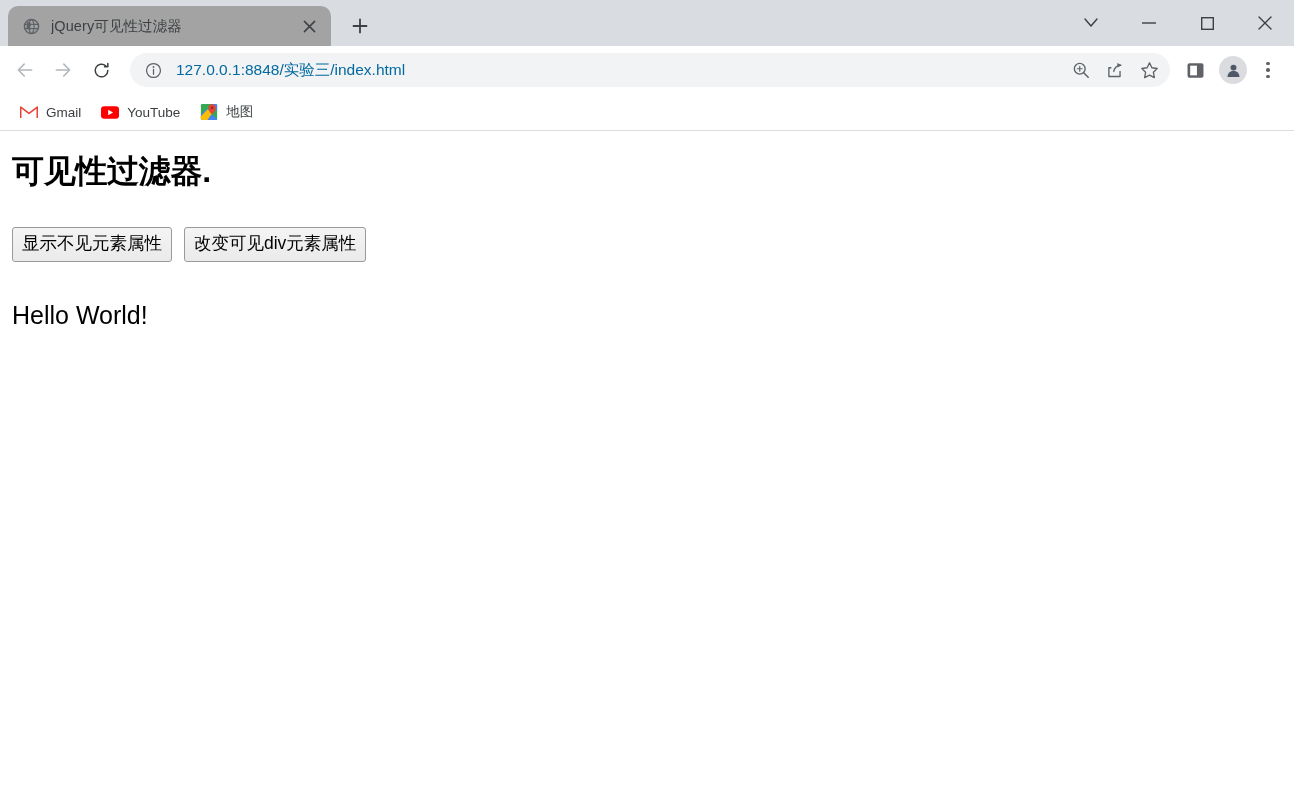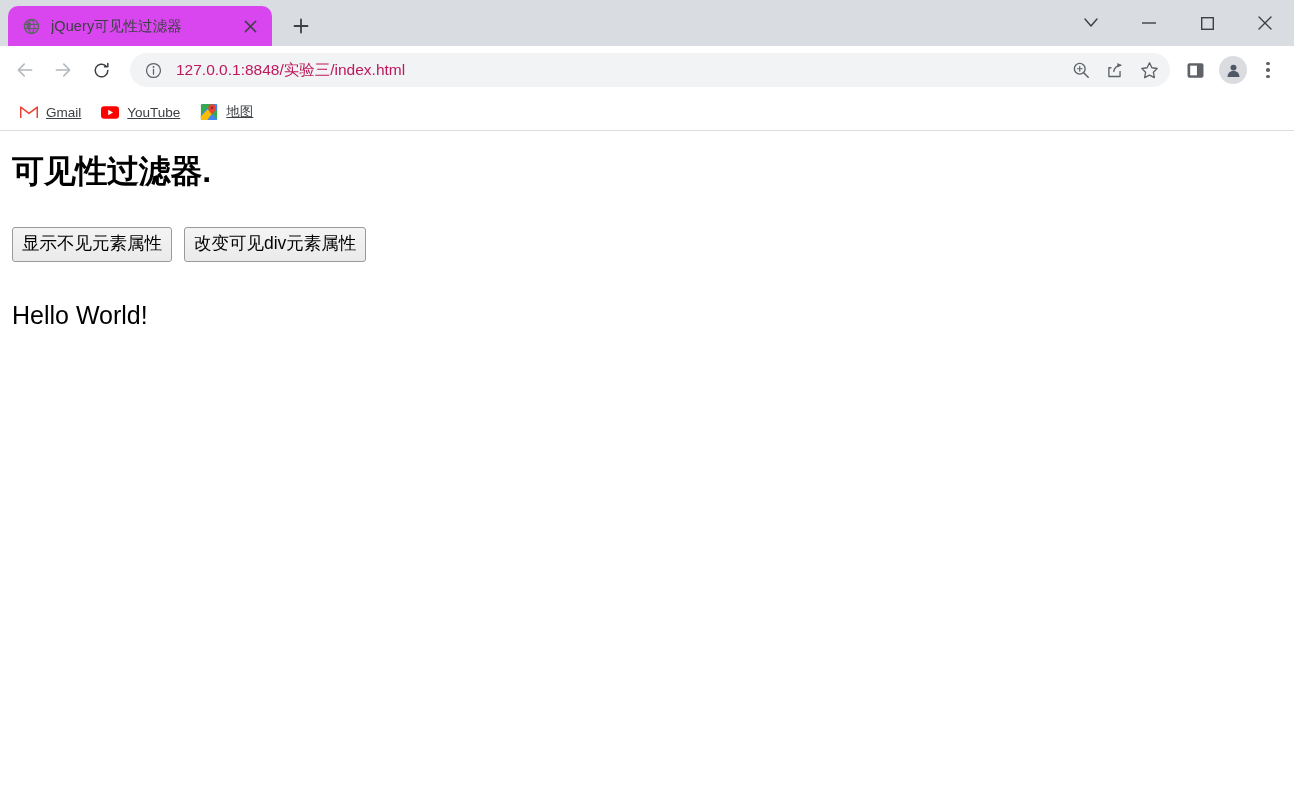--- a/index.html
+++ b/index.html
@@ -22,22 +22,22 @@
   .tabstrip {
     height: 46px;
     background: #d9dde2;
     display: flex;
     align-items: flex-end;
     position: relative;
     flex: 0 0 auto;
   }
   .tab {
     margin-left: 8px;
-    width: 264px; height: 40px;
-    background: #d946ef;
+    width: 323px; height: 40px;
+    background: #a3a3a3;
     border-radius: 10px 10px 0 0;
     display: flex;
     align-items: center;
     padding: 0 10px 0 14px;
     position: relative;
   }
   .tab-favicon {
     width: 18px; height: 18px;
     flex: 0 0 18px;
     margin-right: 11px;
@@ -106,21 +106,21 @@
     position: relative;
   }
   .omni-info {
     width: 22px; height: 22px;
     flex: 0 0 22px;
     display: flex; align-items: center; justify-content: center;
     margin-right: 12px;
   }
   .omni-url {
     font-size: 15.5px;
-    color: #be185d;
+    color: #0369a1;
     white-space: nowrap;
     overflow: hidden;
     flex: 1 1 auto;
   }
   .omni-actions {
     display: flex;
     align-items: center;
     margin-left: auto;
     padding-right: 4px;
   }
@@ -170,21 +170,20 @@
   .bm-ico {
     width: 18px; height: 18px;
     flex: 0 0 18px;
     margin-right: 8px;
     display: flex; align-items: center; justify-content: center;
   }
   .bm-label {
     font-size: 13.5px;
     color: #3c4043;
     white-space: nowrap;
-    text-decoration: underline;
   }
 
   
   .viewport {
     flex: 1 1 auto;
     background: #ffffff;
     position: relative;
     overflow: hidden;
   }
   .page {

